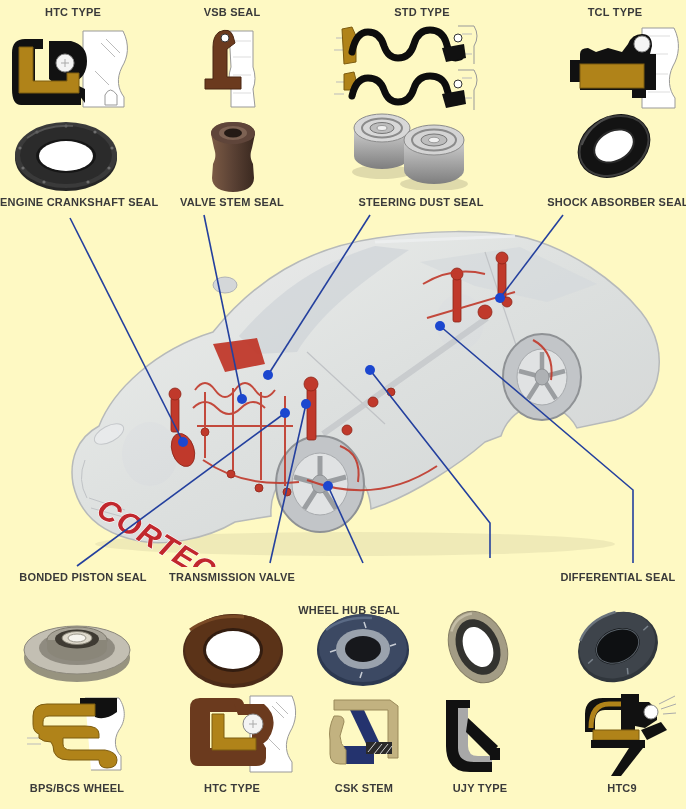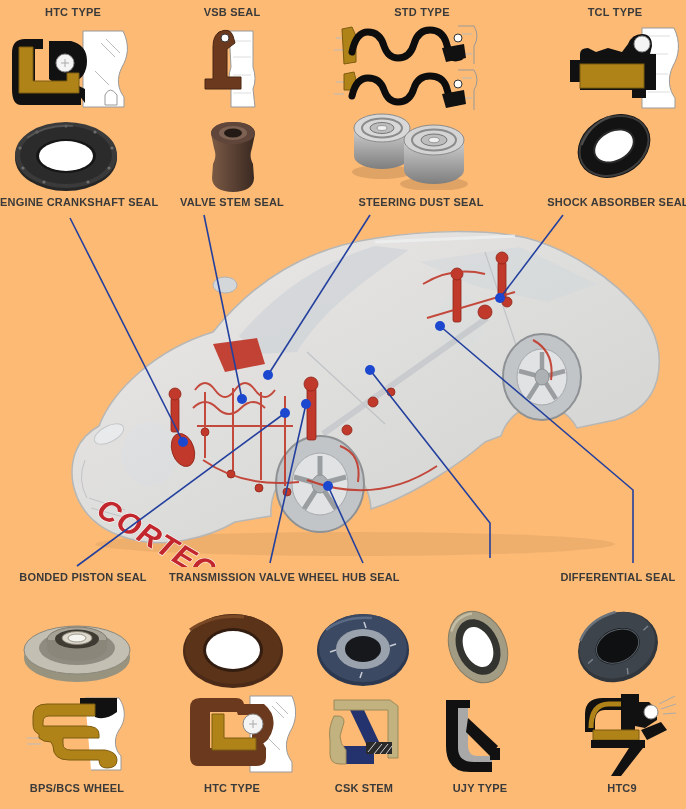--- a/index.html
+++ b/index.html
@@ -1,16 +1,16 @@
 <!DOCTYPE html>
 <html><head>
 <meta charset="utf-8">
 <style>
   html,body{margin:0;padding:0;background:#ffffff;}
-  #canvas{position:relative;width:686px;height:809px;background:#fdba74;overflow:hidden;
+  #canvas{position:relative;width:686px;height:809px;background:#fef9c3;overflow:hidden;
           font-family:"Liberation Sans",sans-serif;text-decoration:underline;}
   .abs{position:absolute;}
   .lbl{position:absolute;font:600 11px "Liberation Sans",sans-serif;color:#3a3a3a;
        text-align:center;letter-spacing:.2px;white-space:nowrap;}
   svg{display:block;}
 </style>
 </head>
 <body>
 
 <div id="canvas">
@@ -246,21 +246,21 @@
       <circle cx="285" cy="413" r="5"></circle>
       <circle cx="306" cy="404" r="5"></circle>
       <circle cx="328" cy="486" r="5"></circle>
       <circle cx="370" cy="370" r="5"></circle>
       <circle cx="440" cy="326" r="5"></circle>
     </g>
   </svg>
 
   <div class="lbl" style="left:8px;top:571px;width:150px">BONDED PISTON SEAL</div>
   <div class="lbl" style="left:157px;top:571px;width:150px">TRANSMISSION VALVE</div>
-  <div class="lbl" style="left:289px;top:571px;width:120px">WHEEL HUB SEAL</div>
+  <div class="lbl" style="left:289px;top:604px;width:120px">WHEEL HUB SEAL</div>
   <div class="lbl" style="left:543px;top:571px;width:150px">DIFFERENTIAL SEAL</div>
 
   <svg class="abs" style="left:22px;top:610px" width="110" height="80" viewBox="0 0 110 80">
     <ellipse cx="55" cy="48" rx="53" ry="24" fill="#97937f"></ellipse>
     <ellipse cx="55" cy="40" rx="53" ry="24" fill="#c3bfb3" stroke="#8c887c"></ellipse>
     <ellipse cx="55" cy="38" rx="38" ry="17" fill="#8f8b80"></ellipse>
     <ellipse cx="55" cy="30" rx="30" ry="13" fill="#a6a296" stroke="#7e7a6e"></ellipse>
     <path d="M25,30 L25,38 A30,13 0 0 0 85,38 L85,30" fill="#8a8679"></path>
     <ellipse cx="55" cy="29" rx="22" ry="9.5" fill="#3f3b33"></ellipse>
     <ellipse cx="55" cy="28" rx="15" ry="6.5" fill="#ded9cc" stroke="#8a8679"></ellipse>

